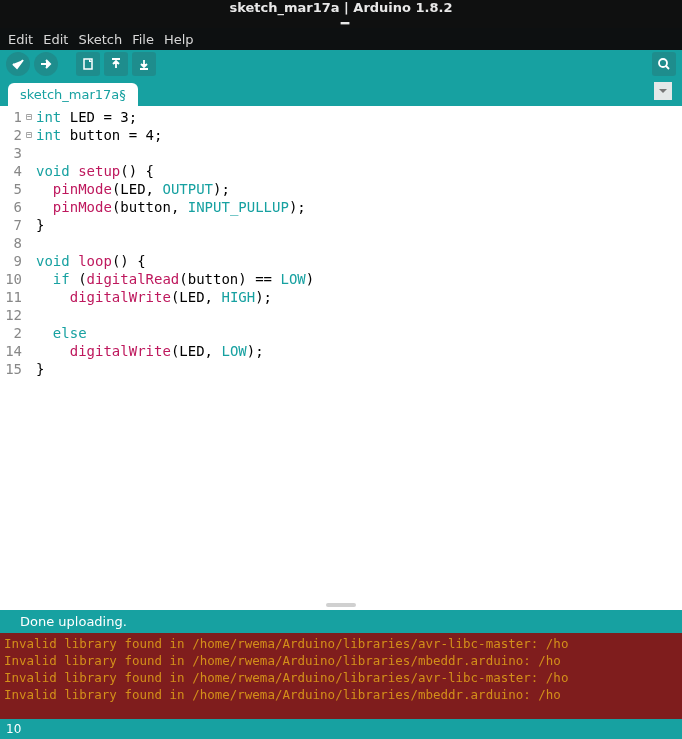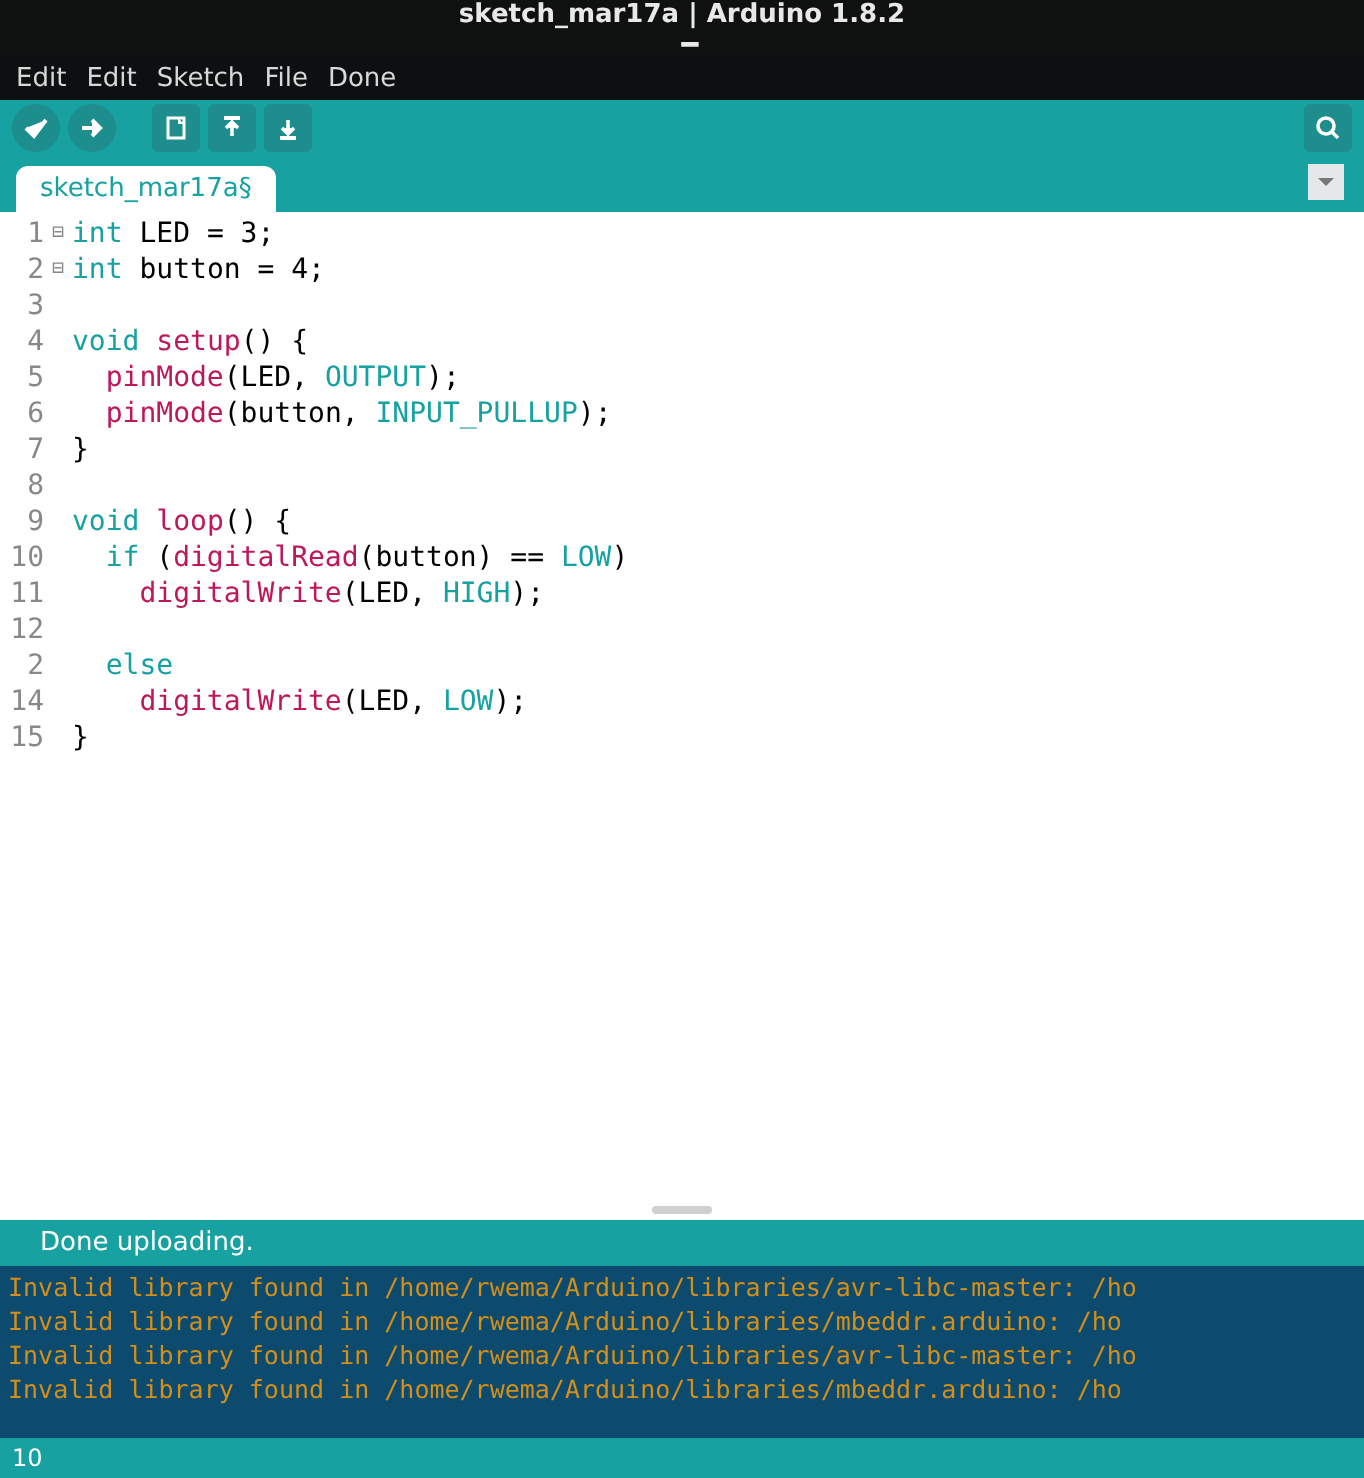--- a/index.html
+++ b/index.html
@@ -28,41 +28,41 @@
   .fold   { width: 10px; background: #fff; padding-top: 2px; color: #888; font-size: 10px; line-height: 18px; }
   .code   { flex: 1; background: #fff; padding: 2px 0 0 0; white-space: pre; color: #000; }
   
   .kw   { color: #17a1a1; }      
   .fn   { color: #be185d; }      
   .cst  { color: #17a1a1; }      
   
   .drag-bar { height: 10px; background: #fff; display:flex; justify-content:center; align-items:center;}
   .drag-grip { width: 30px; height: 4px; background: #d0d0d0; border-radius: 2px;}
   .status-upload { height: 23px; background: #17a1a1; color: #fff; font-size: 13px; display: flex; align-items: center; padding: 0 20px; }
-  .console { height: 86px; background: #0c4a6e; color: #e0d080; font-family: "DejaVu Sans Mono", monospace; font-size: 12.5px; line-height: 17px; padding: 2px 4px; overflow: hidden; white-space: pre; }
+  .console { height: 86px; background: #7f1d1d; color: #e0d080; font-family: "DejaVu Sans Mono", monospace; font-size: 12.5px; line-height: 17px; padding: 2px 4px; overflow: hidden; white-space: pre; }
   .console .err { color: #d38f1a; }
   
   .bottombar { height: 20px; background: #17a1a1; color: #fff; font-size: 12px; display: flex; align-items: center; padding: 0 6px; }
   .bb-spacer { flex: 1; }
 </style>
 </head>
 <body>
 
 <div class="titlebar">
   <span class="title-text">sketch_mar17a | Arduino 1.8.2</span>
   <span class="win-btn">━</span>
   <span class="win-btn">✕</span>
 </div>
 
 <div class="menubar">
   <span class="menu-item">Edit</span>
   <span class="menu-item">Edit</span>
   <span class="menu-item">Sketch</span>
   <span class="menu-item">File</span>
-  <span class="menu-item">Done</span>
+  <span class="menu-item">Help</span>
 </div>
 
 <div class="toolbar">
   <span class="tool-btn">
     <svg width="14" height="14" viewBox="0 0 14 14">
         <path class="ico" d="M2 7 L6 11 L12 3" stroke="#fff" stroke-width="2" fill="none"></path>
       </svg>
   </span>
   <span class="tool-btn">
     <svg width="14" height="14" viewBox="0 0 14 14">

